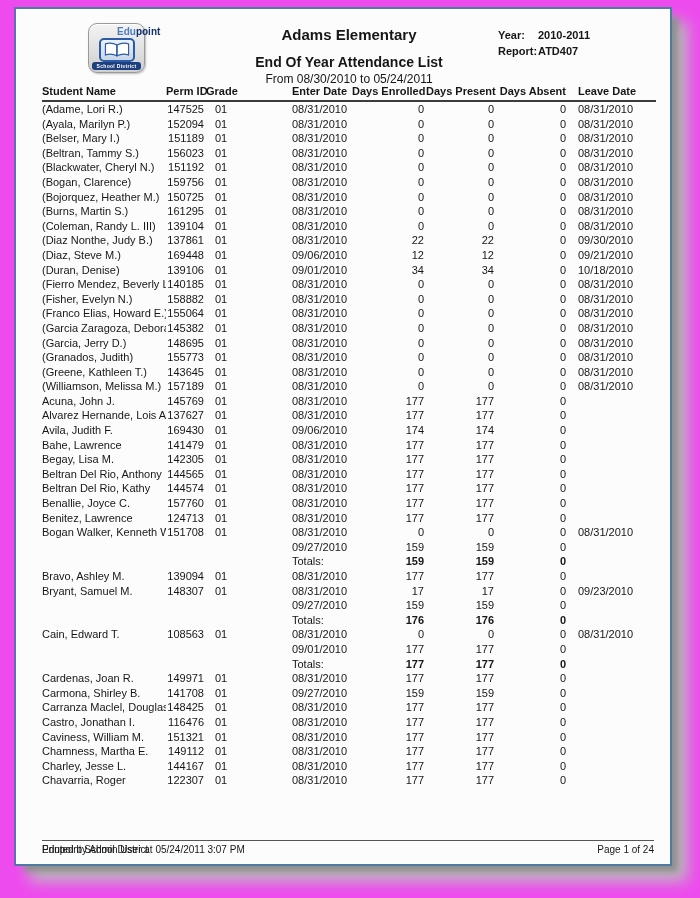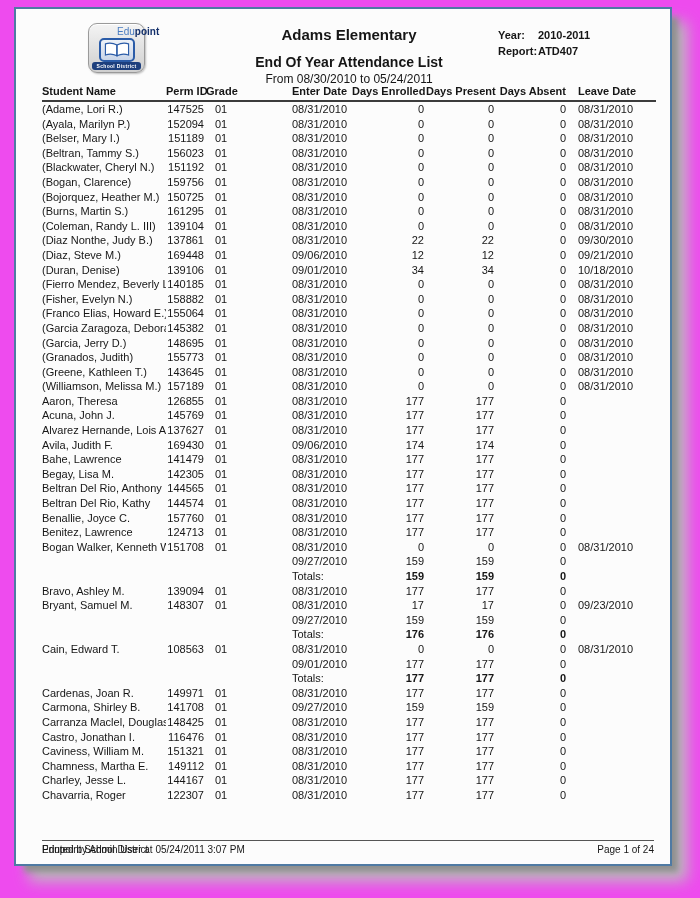--- a/index.html
+++ b/index.html
@@ -18,21 +18,21 @@
   }
   
   .report-header{position:relative;height:61px;margin-top:14px;}
   .logo{
     position:absolute;left:72px;top:0;width:57px;height:50px;
     box-sizing:border-box;border:1px solid #9a9a9a;border-radius:9px;
     background:linear-gradient(#f4f4f4,#cfcfcf);
     box-shadow:inset 0 1px 0 #fff, 1px 1px 2px rgba(0,0,0,.25);
   }
   .logo-brand{text-align:center;font-size:10px;line-height:11px;margin-top:2px;letter-spacing:0;}
-  .logo-brand .edu{color:#4a7cc0;font-weight:400;padding-left:28px;}
+  .logo-brand .edu{color:#4a7cc0;font-weight:700;padding-left:28px;}
   .logo-brand .point{color:#14306b;font-weight:700;}
   .book-panel{
     width:36px;height:24px;margin:1px auto 0;box-sizing:border-box;
     border:2px solid #2b5ca8;border-radius:5px;
     background:linear-gradient(#eef2f8,#c9d5e8);
     display:flex;align-items:center;justify-content:center;
   }
   .logo-band{
     position:absolute;left:3px;right:3px;bottom:2px;height:8px;
     background:#1d3f7d;border-radius:3px;
@@ -323,30 +323,20 @@
           <td class="c-name">(Williamson, Melissa M.)</td>
           <td class="c-perm">157189</td>
           <td class="c-grade">01</td>
           <td class="c-enter">08/31/2010</td>
           <td class="c-enrolled">0</td>
           <td class="c-present">0</td>
           <td class="c-absent">0</td>
           <td class="c-leave">08/31/2010</td>
         </tr>
         <tr>
-          <td class="c-name">Aaron, Theresa</td>
-          <td class="c-perm">126855</td>
-          <td class="c-grade">01</td>
-          <td class="c-enter">08/31/2010</td>
-          <td class="c-enrolled">177</td>
-          <td class="c-present">177</td>
-          <td class="c-absent">0</td>
-          <td class="c-leave"></td>
-        </tr>
-        <tr>
           <td class="c-name">Acuna, John J.</td>
           <td class="c-perm">145769</td>
           <td class="c-grade">01</td>
           <td class="c-enter">08/31/2010</td>
           <td class="c-enrolled">177</td>
           <td class="c-present">177</td>
           <td class="c-absent">0</td>
           <td class="c-leave"></td>
         </tr>
         <tr>

